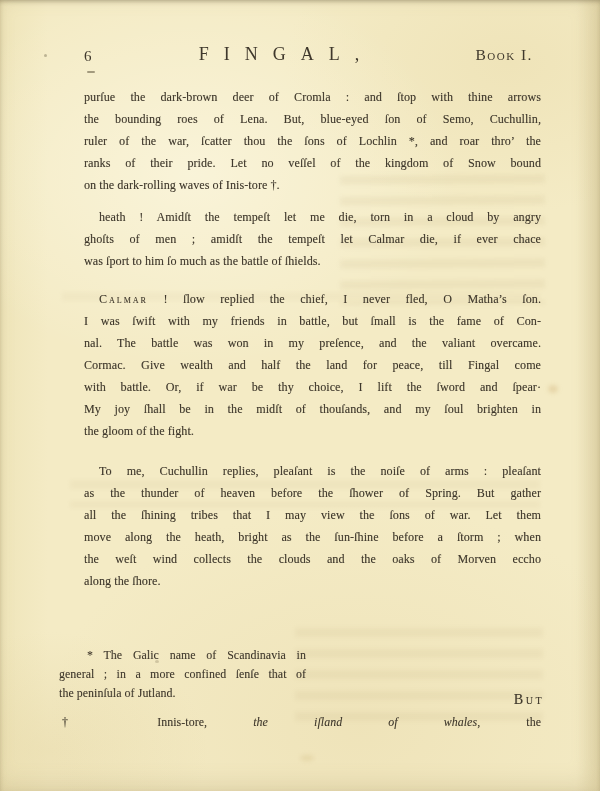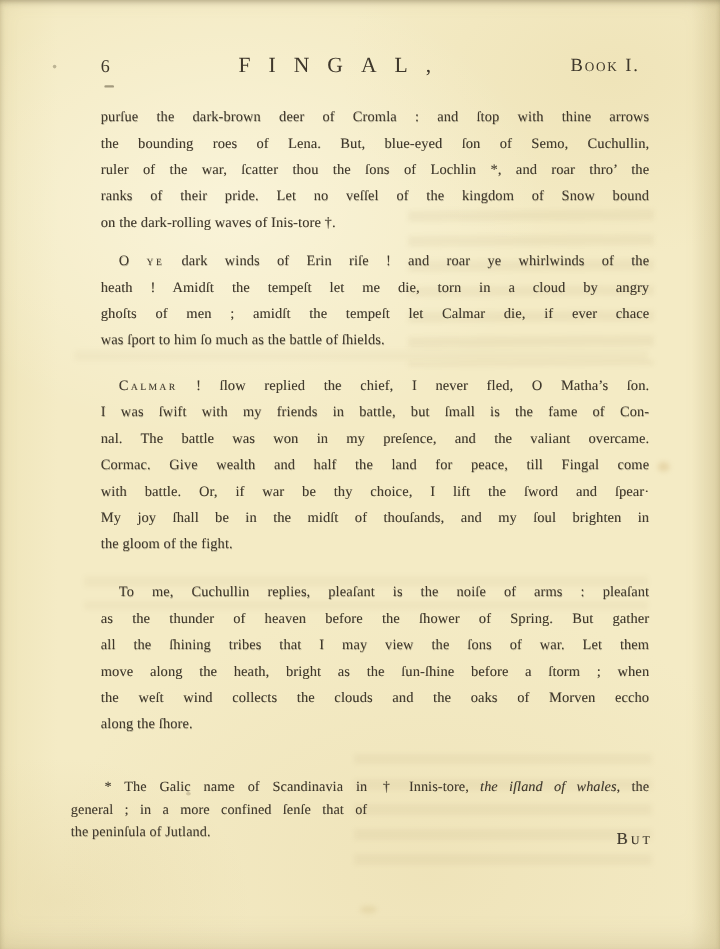--- a/index.html
+++ b/index.html
@@ -65,21 +65,21 @@
   .para.p3 { margin-top: 16px; }
   .para.p4 { margin-top: 18px; }
   .para.indent .line:first-child { text-indent: 15px; }
 
   .sc { font-variant: small-caps; letter-spacing: 2px; }
   .it { font-style: italic; }
 
   .footnotes { position: absolute; left: 59px; top: 646px; width: 482px;
                display: flex; gap: 10px;
                font-size: 11.8px; letter-spacing: 0.1px;
-               text-shadow: 0.3px 0.3px 0.4px rgba(63,56,44,0.3); }
+               text-shadow: 0.3px 0.3px 0.4px rgba(63,56,44,0.3); flex-direction: column; }
   .footnotes .line { line-height: 19px; height: 19px; }
   .fn-left  { width: 247px; }
   .fn-right { flex: 1; }
   .fn-left  .line:first-child { text-indent: 28px; }
   .fn-right .line:first-child { text-indent: 3px; }
 
   .catchword { position: absolute; top: 692px; right: 56px;
                font-variant: small-caps; font-size: 14px; letter-spacing: 2.5px;
                text-shadow: 0.3px 0.3px 0.5px rgba(63,56,44,0.35); }
 </style>
@@ -106,21 +106,20 @@
 
   <main class="body-text">
     <div class="para p1">
         <div class="line">purſue the dark-brown deer of Cromla : and ſtop with thine arrows</div>
         <div class="line">the bounding roes of Lena. But, blue-eyed ſon of Semo, Cuchullin,</div>
         <div class="line">ruler of the war, ſcatter thou the ſons of Lochlin *, and roar thro’ the</div>
         <div class="line">ranks of their pride. Let no veſſel of the kingdom of Snow bound</div>
         <div class="line last">on the dark-rolling waves of Inis-tore †.</div>
       </div>
     <div class="para p2 indent">
-        <div class="line">O <span class="sc">ye</span> dark winds of Erin riſe ! and roar ye whirlwinds of the</div>
         <div class="line">heath ! Amidſt the tempeſt let me die, torn in a cloud by angry</div>
         <div class="line">ghoſts of men ; amidſt the tempeſt let Calmar die, if ever chace</div>
         <div class="line last">was ſport to him ſo much as the battle of ſhields.</div>
       </div>
     <div class="para p3 indent">
         <div class="line"><span class="sc">Calmar</span> ! ſlow replied the chief, I never fled, O Matha’s ſon.</div>
         <div class="line">I was ſwift with my friends in battle, but ſmall is the fame of Con-</div>
         <div class="line">nal. The battle was won in my preſence, and the valiant overcame.</div>
         <div class="line">Cormac. Give wealth and half the land for peace, till Fingal come</div>
         <div class="line">with battle. Or, if war be thy choice, I lift the ſword and ſpear·</div>

